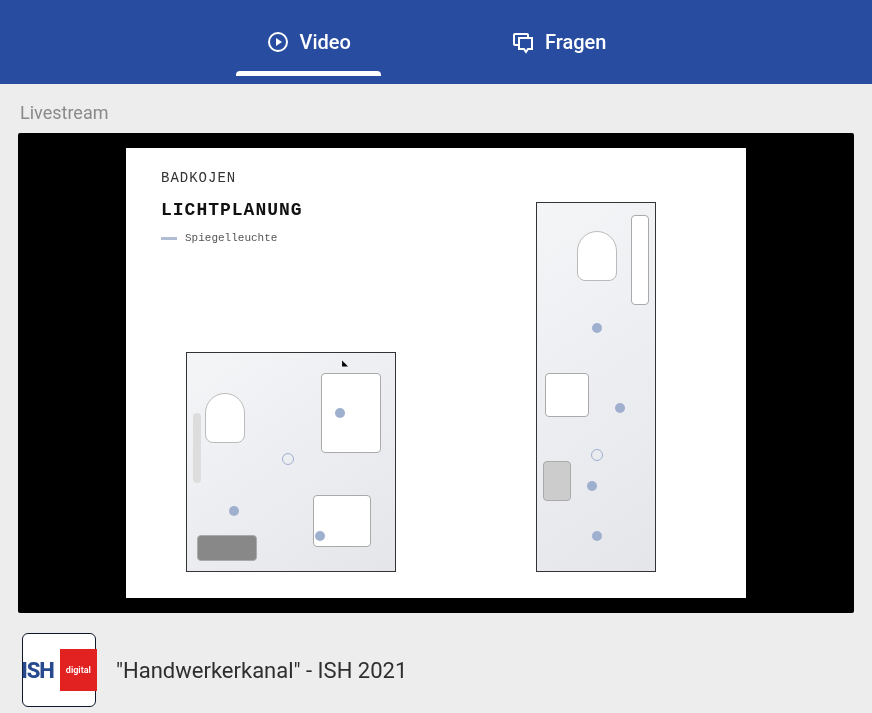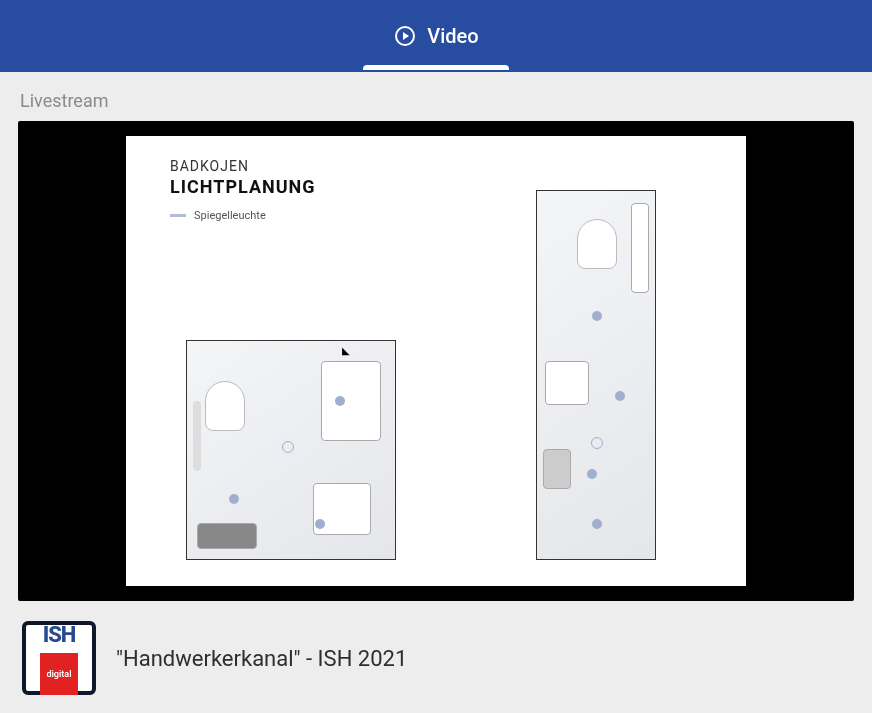--- a/index.html
+++ b/index.html
@@ -5,21 +5,21 @@
   * { box-sizing: border-box; margin: 0; padding: 0; }
   body {
     font-family: -apple-system, BlinkMacSystemFont, "Segoe UI", Roboto, Arial, sans-serif;
     background: #ededed;
     width: 872px;
     height: 713px;
     overflow: hidden;
   }
   .topbar {
     background: #284ca0;
-    height: 72px;
+    height: 84px;
     display: flex;
     align-items: center;
     justify-content: center;
     gap: 160px;
   }
   .tab {
     display: flex;
     align-items: center;
     gap: 10px;
     color: #fff;
@@ -51,35 +51,36 @@
     height: 480px;
     display: flex;
     align-items: center;
     justify-content: center;
     border-radius: 2px;
   }
   .slide {
     background: #fff;
     width: 620px;
     height: 450px;
-    padding: 22px 44px;
+    padding: 22px 35px;
     position: relative;
+    font-family: Liberation Mono, monospace;
   }
   .slide-subtitle {
     font-size: 14px;
     letter-spacing: 1px;
     color: #333;
     font-weight: 400;
   }
   .slide-title {
     font-size: 18px;
     letter-spacing: 1px;
     color: #111;
     font-weight: 700;
-    margin-top: 2px;
+    margin-top: 14px;
   }
   .legend {
     margin-top: 12px;
     font-size: 11px;
     color: #555;
   }
   .legend-row {
     display: flex;
     align-items: center;
     gap: 8px;
@@ -149,24 +150,24 @@
   .footer {
     display: flex;
     align-items: center;
     gap: 20px;
     padding: 20px 22px;
   }
   .logo-box {
     width: 74px;
     height: 74px;
     background: #fff;
-    border: 4px solid #0f172a;
+    border: 1px solid #0f172a;
     border-radius: 6px;
     display: flex;
-    flex-direction: column;
+    flex-direction: row;
     align-items: center;
     justify-content: center;
     gap: 6px;
   }
   .logo-text {
     font-weight: 800;
     font-size: 22px;
     color: #274a8f;
     letter-spacing: -1px;
   }
@@ -192,20 +193,27 @@
 </head>
 <body>
 
 <div class="topbar">
   <div class="tab active">
     <svg width="24" height="24" viewBox="0 0 24 24" fill="none" stroke="#fff" stroke-width="2">
       <circle cx="12" cy="12" r="9"></circle>
       <path d="M10 8 L16 12 L10 16 Z" fill="#fff" stroke="none"></path>
     </svg>
     <span>Video</span>
+  </div>
+  <div class="tab">
+    <svg width="24" height="24" viewBox="0 0 24 24" fill="none" stroke="#fff" stroke-width="2">
+      <rect x="3" y="4" width="14" height="11" rx="1"></rect>
+      <path d="M8 8 L21 8 L21 19 L17 19 L15 22 L13 19 L8 19 Z" fill="#284ca0"></path>
+    </svg>
+    <span>Fragen</span>
   </div>
 </div>
 
 <div class="section-label">Livestream</div>
 
 <div class="video-area">
   <div class="slide">
     <div class="slide-subtitle">BADKOJEN</div>
     <div class="slide-title">LICHTPLANUNG</div>
     <div class="legend">

